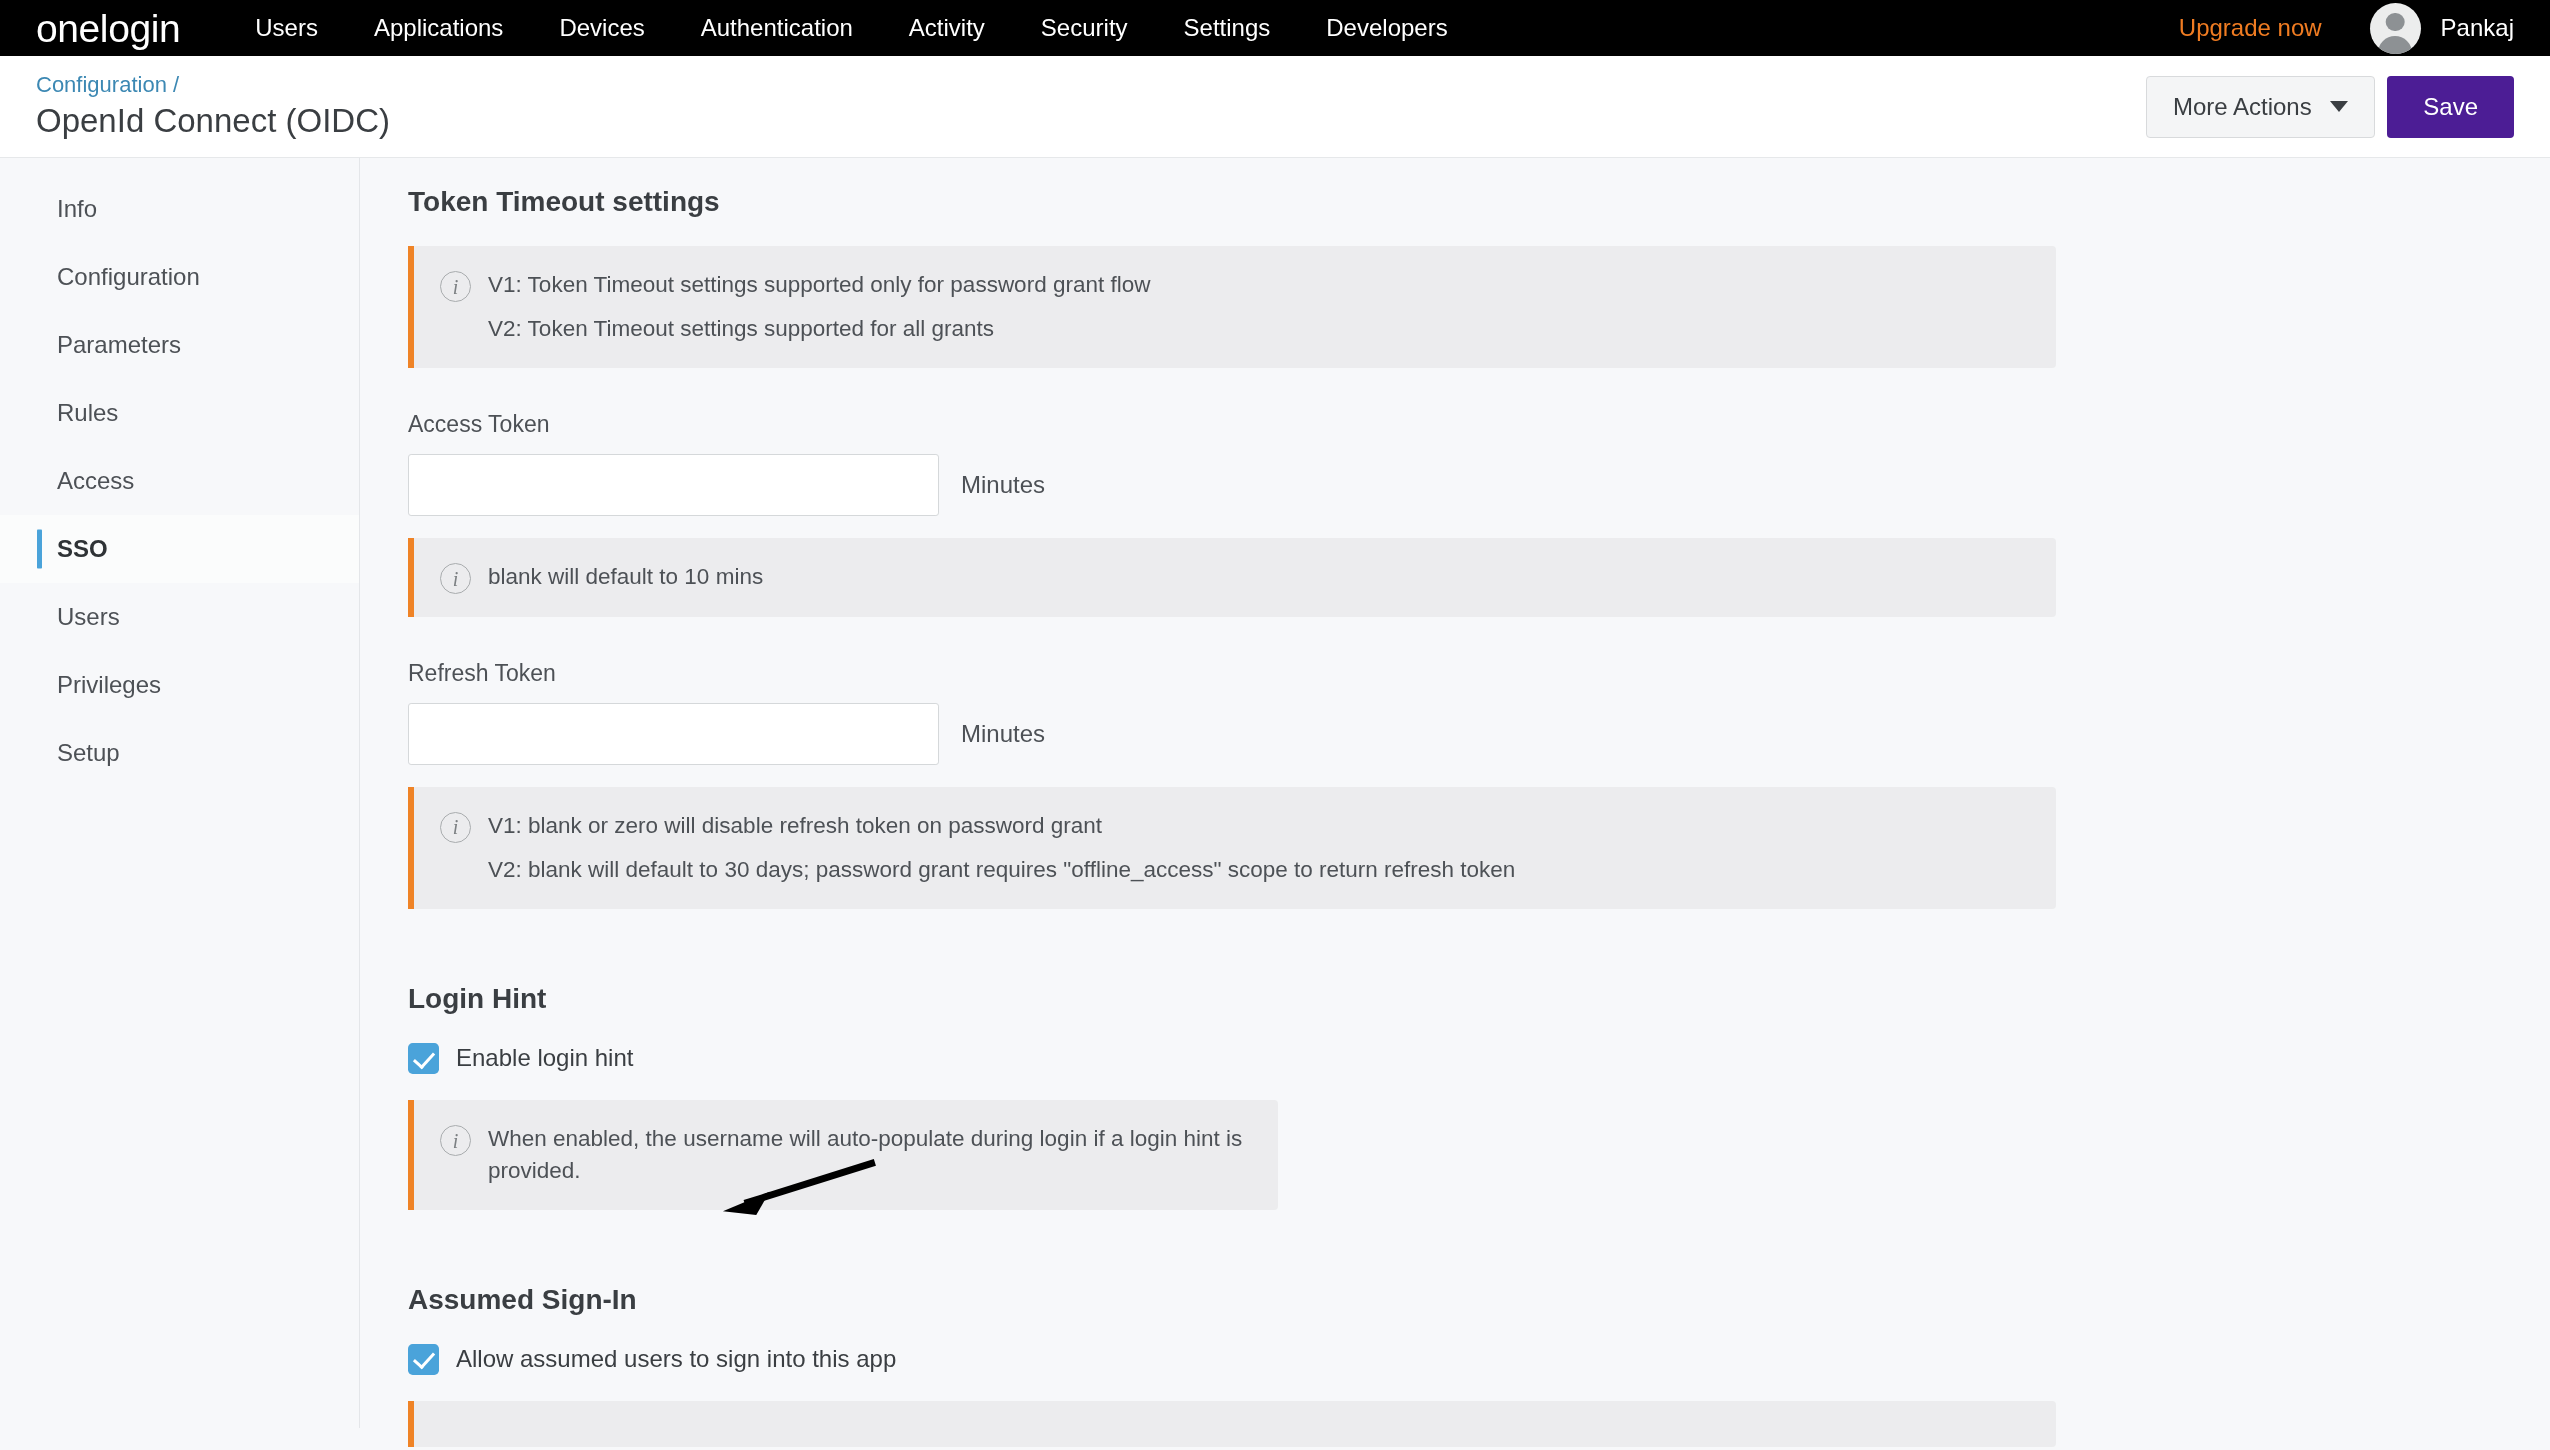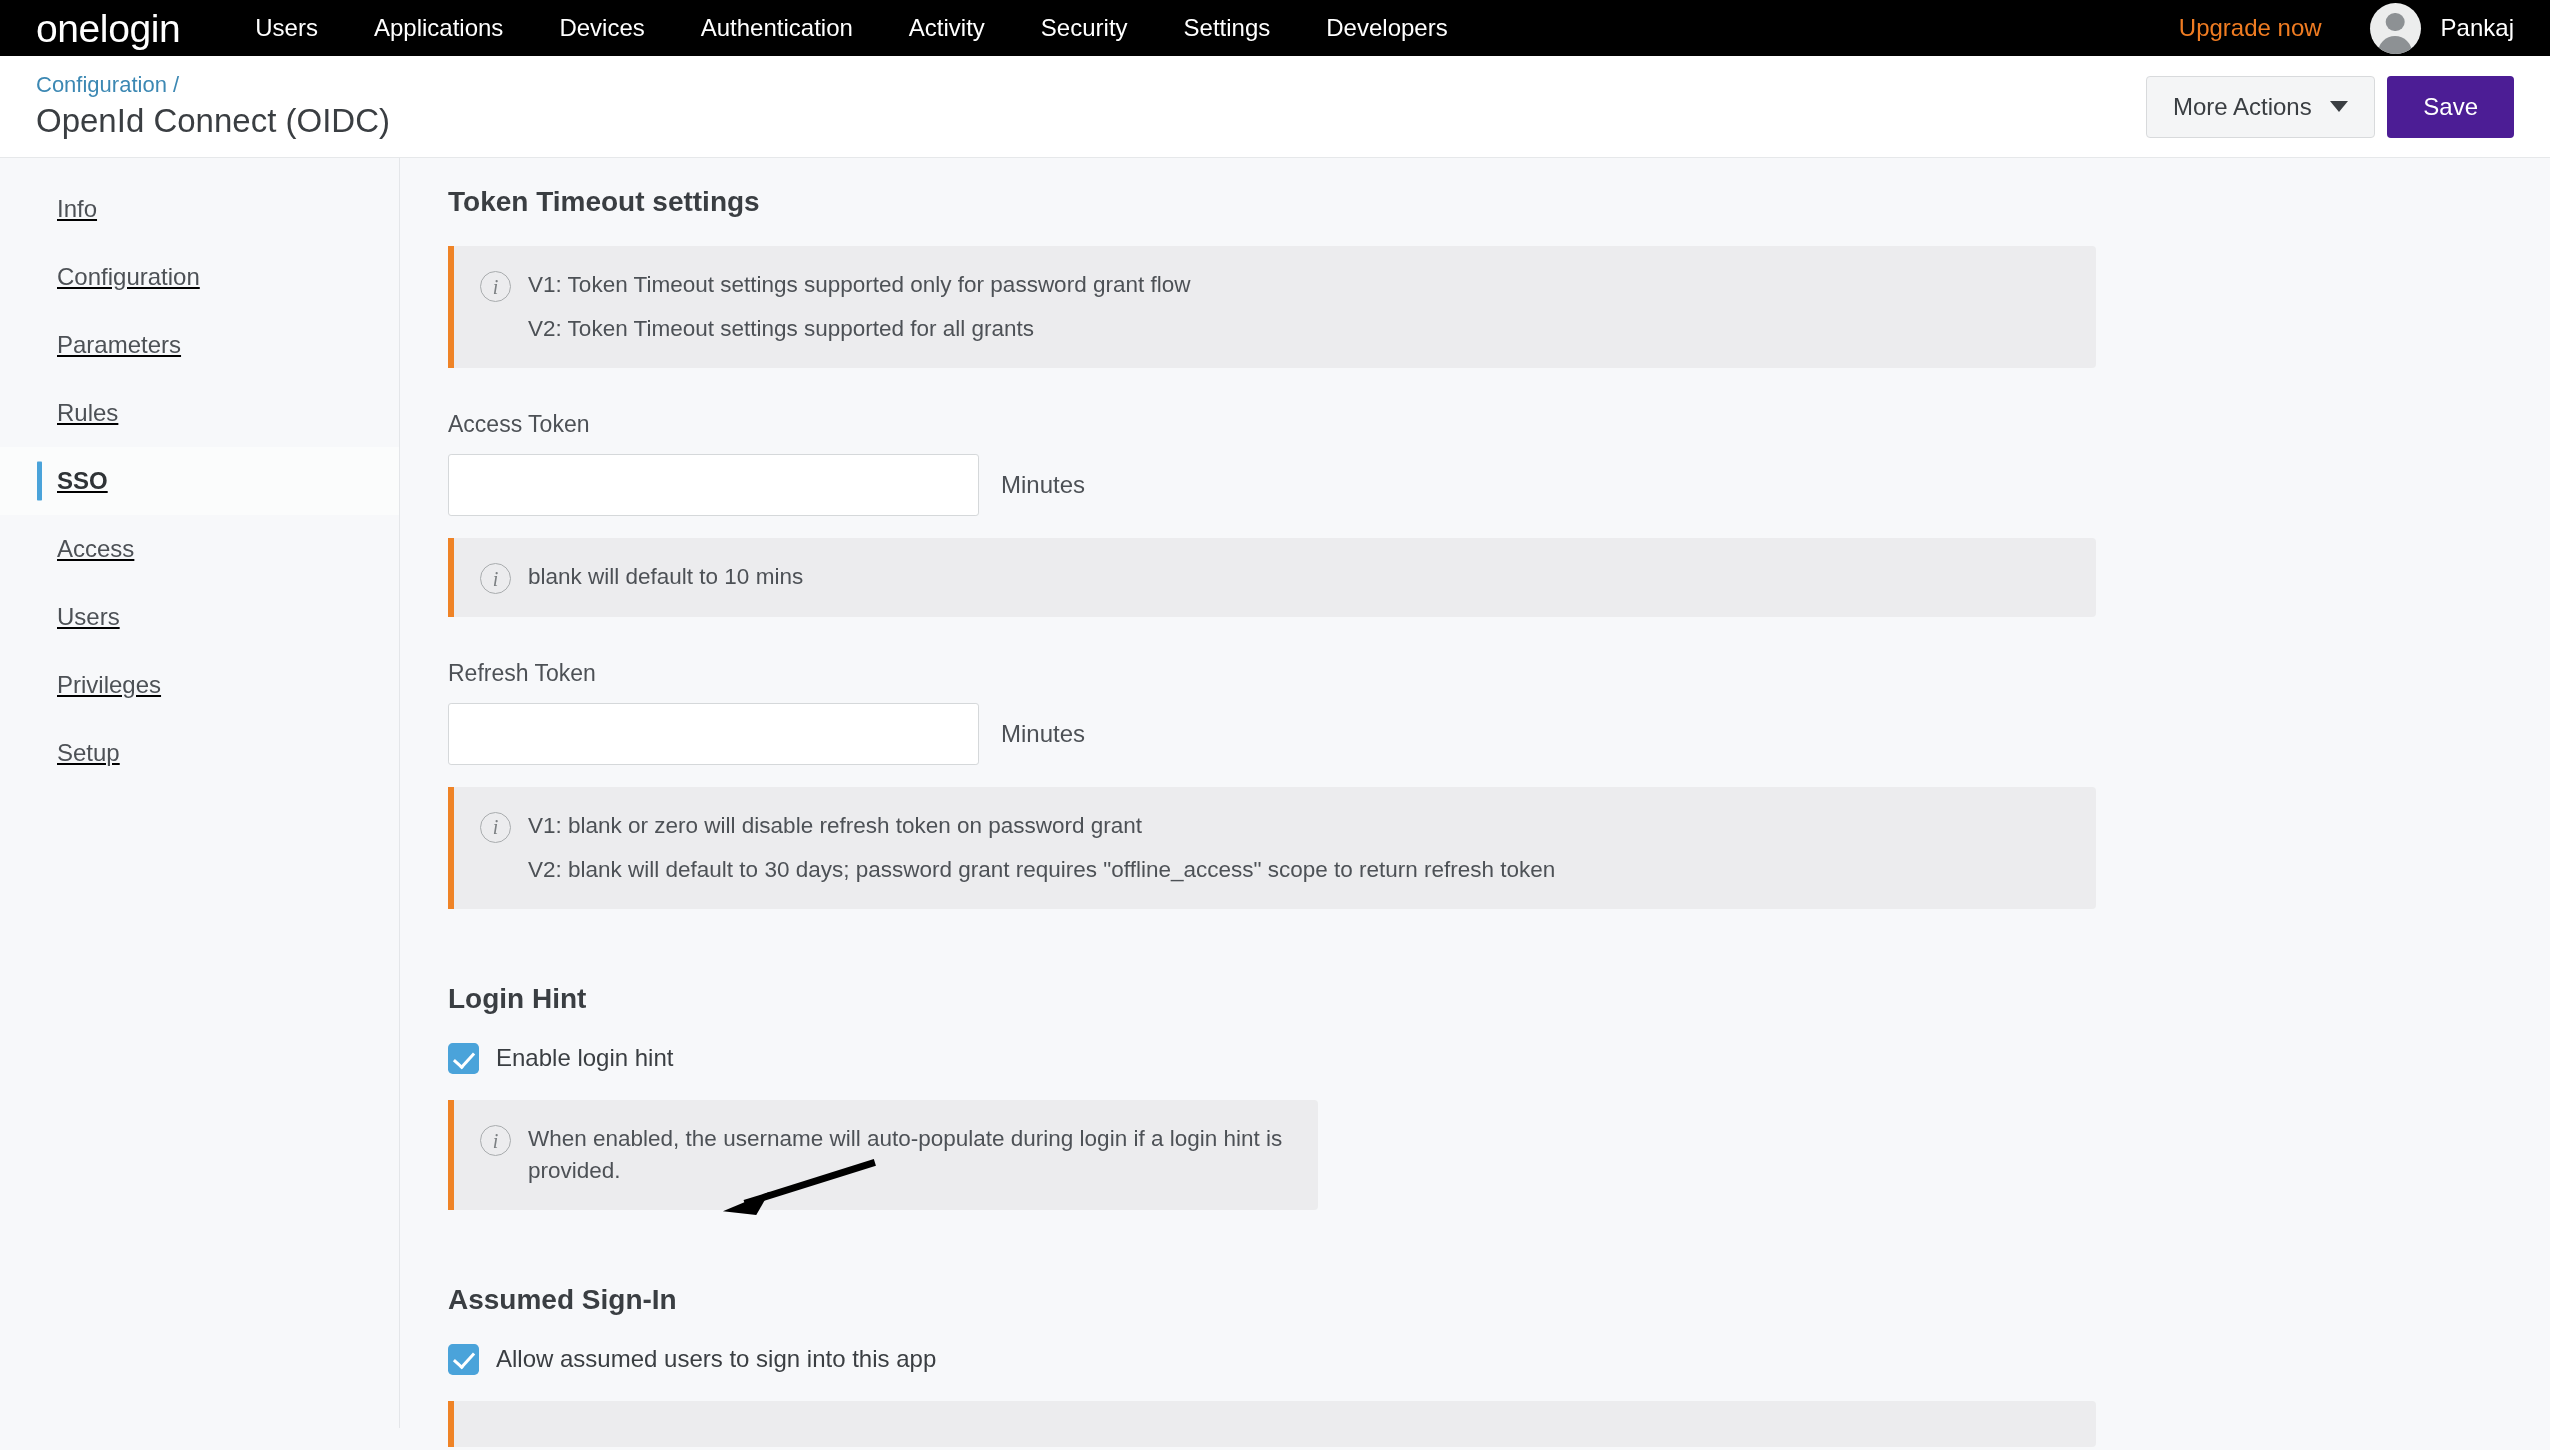--- a/index.html
+++ b/index.html
@@ -177,26 +177,25 @@
 
   
   .body-wrap {
     display: flex;
     height: 1270px;
     background: #f7f8fa;
   }
 
   
   .sidebar {
-    width: 400px;
+    width: 360px;
     flex: none;
     background: #f7f8fa;
     border-right: 0.8px solid #e4e6e9;
     padding-top: 17px;
-    text-decoration: underline;
   }
   .side-item {
     position: relative;
     height: 68px;
     display: flex;
     align-items: center;
     padding-left: 57px;
     font-size: 24px;
     color: #4d5156;
     cursor: pointer;
@@ -410,25 +409,25 @@
         </div>
       <div class="side-item">
           <span>Configuration</span>
         </div>
       <div class="side-item">
           <span>Parameters</span>
         </div>
       <div class="side-item">
           <span>Rules</span>
         </div>
+      <div class="side-item">
+          <span>Access</span>
+        </div>
       <div class="side-item active">
           <span>SSO</span>
-        </div>
-      <div class="side-item">
-          <span>Access</span>
         </div>
       <div class="side-item">
           <span>Users</span>
         </div>
       <div class="side-item">
           <span>Privileges</span>
         </div>
       <div class="side-item">
           <span>Setup</span>
         </div>

